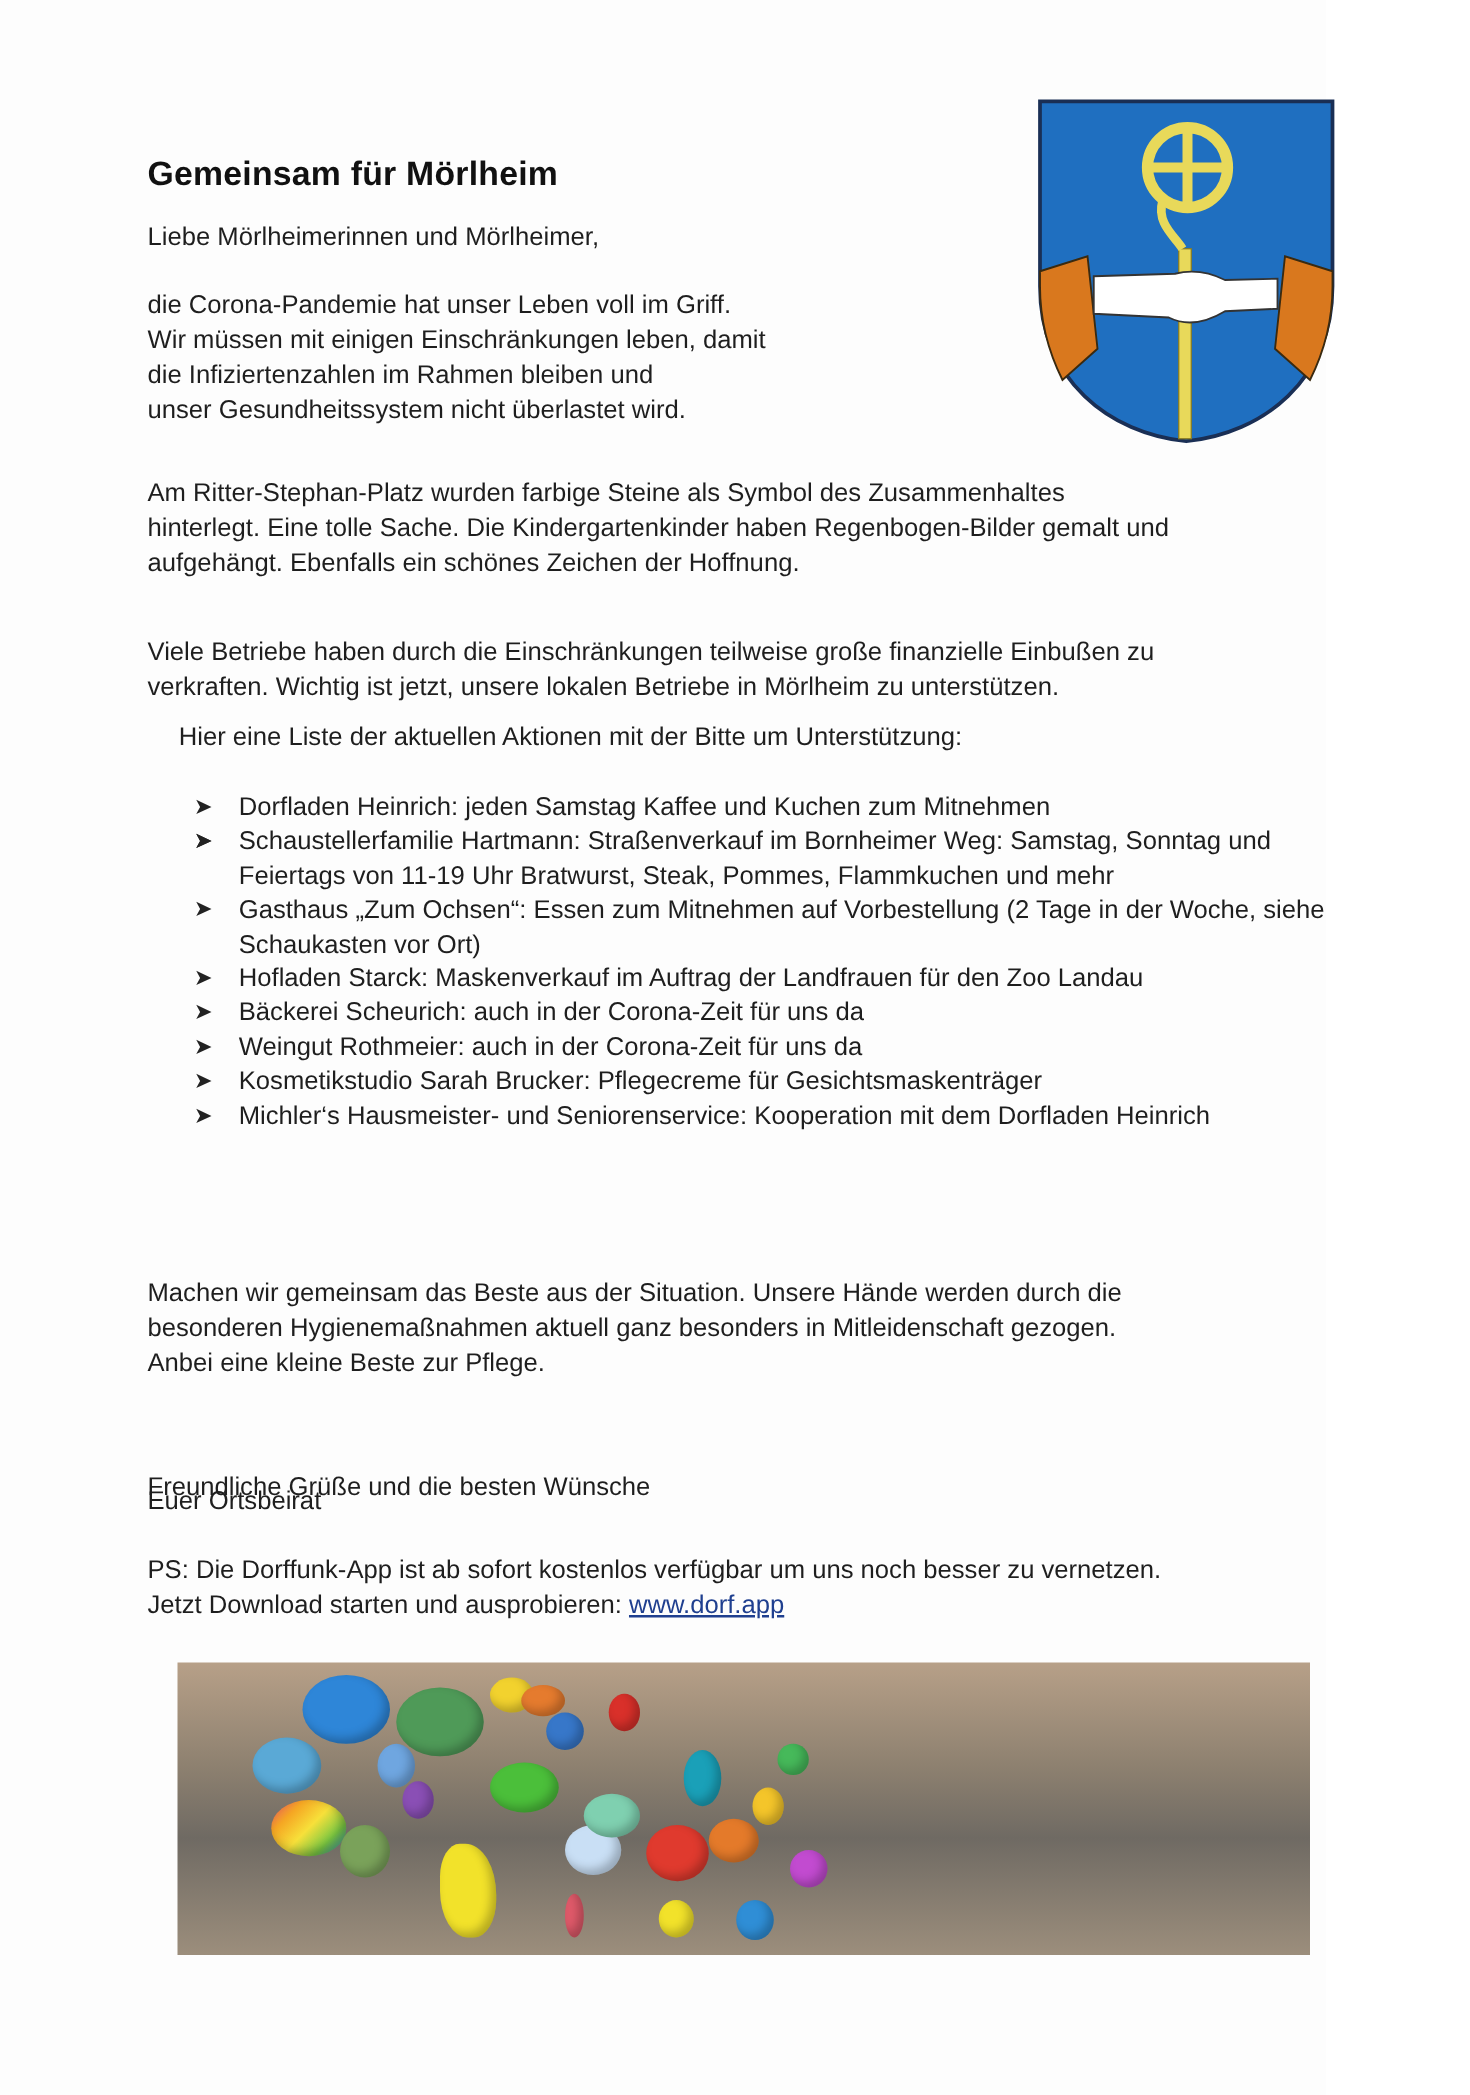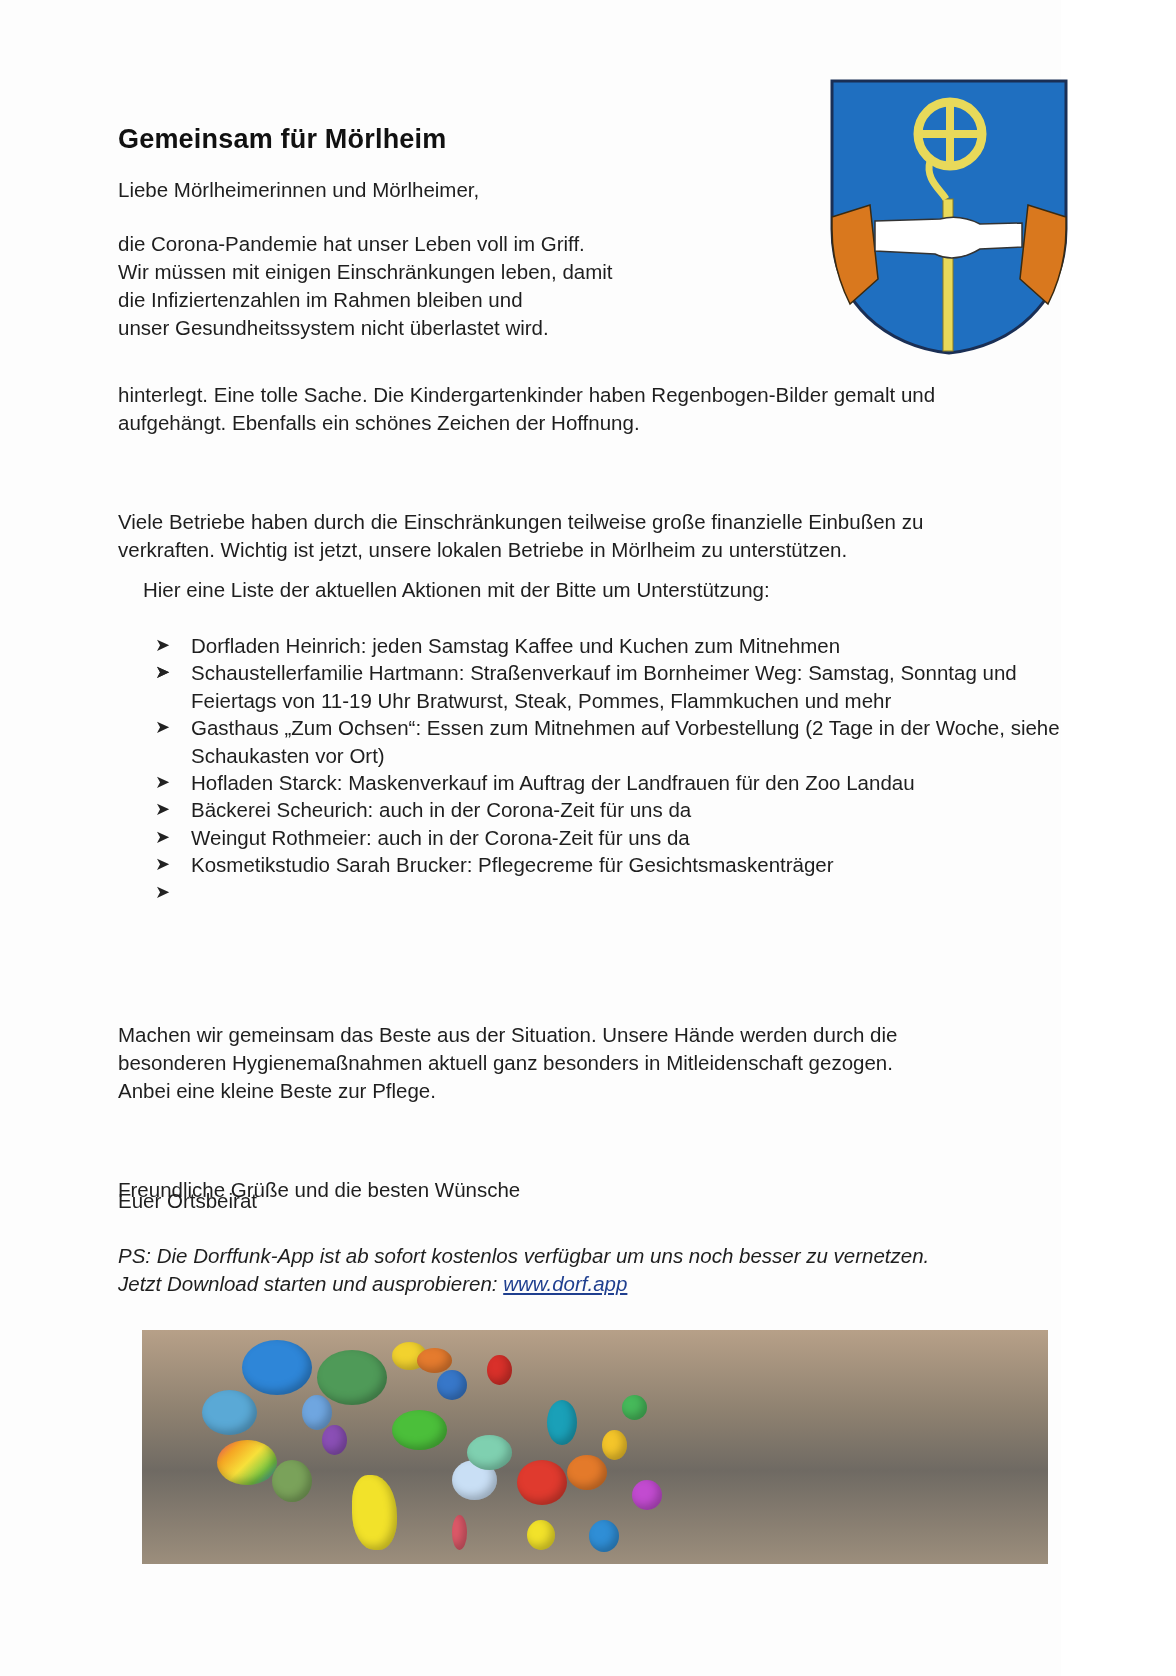--- a/index.html
+++ b/index.html
@@ -50,53 +50,54 @@
   <div class="text" style="top:176px;">Liebe Mörlheimerinnen und Mörlheimer,</div>
 
   <div class="text" style="top:230px;">
     <div>die Corona-Pandemie hat unser Leben voll im Griff.</div>
     <div>Wir müssen mit einigen Einschränkungen leben, damit</div>
     <div>die Infiziertenzahlen im Rahmen bleiben und</div>
     <div>unser Gesundheitssystem nicht überlastet wird.</div>
   </div>
 
   <div class="text" style="top:381px;">
+    <div>Am Ritter-Stephan-Platz wurden farbige Steine als Symbol des Zusammenhaltes</div>
     <div>hinterlegt. Eine tolle Sache. Die Kindergartenkinder haben Regenbogen-Bilder gemalt und</div>
     <div>aufgehängt. Ebenfalls ein schönes Zeichen der Hoffnung.</div>
   </div>
 
   <div class="text" style="top:491px;margin-top:17px;">
     <div>Viele Betriebe haben durch die Einschränkungen teilweise große finanzielle Einbußen zu</div>
     <div>verkraften. Wichtig ist jetzt, unsere lokalen Betriebe in Mörlheim zu unterstützen.</div>
   </div>
 
   <div class="text" style="top:576px;margin-left:25px;">Hier eine Liste der aktuellen Aktionen mit der Bitte um Unterstützung:</div>
 
   <ul class="list">
     <li><span class="bullet">➤</span><span>Dorfladen Heinrich: jeden Samstag Kaffee und Kuchen zum Mitnehmen</span></li>
     <li><span class="bullet">➤</span></li>
     <li><span class="bullet">➤</span><span>Schaustellerfamilie Hartmann: Straßenverkauf im Bornheimer Weg: Samstag, Sonntag und Feiertags von 11-19 Uhr Bratwurst, Steak, Pommes, Flammkuchen und mehr</span></li>
     <li><span class="bullet">➤</span><span>Gasthaus „Zum Ochsen“: Essen zum Mitnehmen auf Vorbestellung (2 Tage in der Woche, siehe Schaukasten vor Ort)</span></li>
     <li><span class="bullet">➤</span><span>Hofladen Starck: Maskenverkauf  im Auftrag der Landfrauen für den Zoo Landau</span></li>
     <li><span class="bullet">➤</span><span>Bäckerei Scheurich: auch in der Corona-Zeit für uns da</span></li>
     <li><span class="bullet">➤</span><span>Weingut Rothmeier: auch in der Corona-Zeit für uns da</span></li>
     <li><span class="bullet">➤</span><span>Kosmetikstudio Sarah Brucker: Pflegecreme für Gesichtsmaskenträger</span></li>
-    <li><span class="bullet">➤</span></li>
+    <li><span class="bullet">➤</span><span>Michler‘s Hausmeister- und Seniorenservice: Kooperation mit dem Dorfladen Heinrich</span></li>
   </ul>
 
   <div class="text" style="top:1021px;">
     <div>Machen wir gemeinsam das Beste aus der Situation. Unsere Hände werden durch die</div>
     <div>besonderen Hygienemaßnahmen aktuell ganz besonders in Mitleidenschaft gezogen.</div>
     <div>Anbei eine kleine Beste zur Pflege.</div>
   </div>
 
   <div class="text" style="top:1132px;margin-top:44px;">Freundliche Grüße und die besten Wünsche</div>
   <div class="text" style="top:1187px;">Euer Ortsbeirat</div>
 
-  <div class="text" style="top:1242px;font-style:italic;">
+  <div class="text" style="top:1242px;">
     <div>PS: Die Dorffunk-App ist ab sofort kostenlos verfügbar um uns noch besser zu vernetzen.</div>
     <div><span>Jetzt Download starten und ausprobieren: </span><a class="link" href="#">www.dorf.app</a></div>
   </div>
 
   <div class="photo">
     <div class="stone" style="left:60px;top:60px;width:55px;height:45px;background:#5aa9d6;"></div>
     <div class="stone" style="left:100px;top:10px;width:70px;height:55px;background:#2e86d8;"></div>
     <div class="stone" style="left:175px;top:20px;width:70px;height:55px;background:#4f9a58;"></div>
     <div class="stone" style="left:250px;top:12px;width:35px;height:28px;background:#f2d22e;"></div>
     <div class="stone" style="left:275px;top:18px;width:35px;height:25px;background:#e57b2e;"></div>

